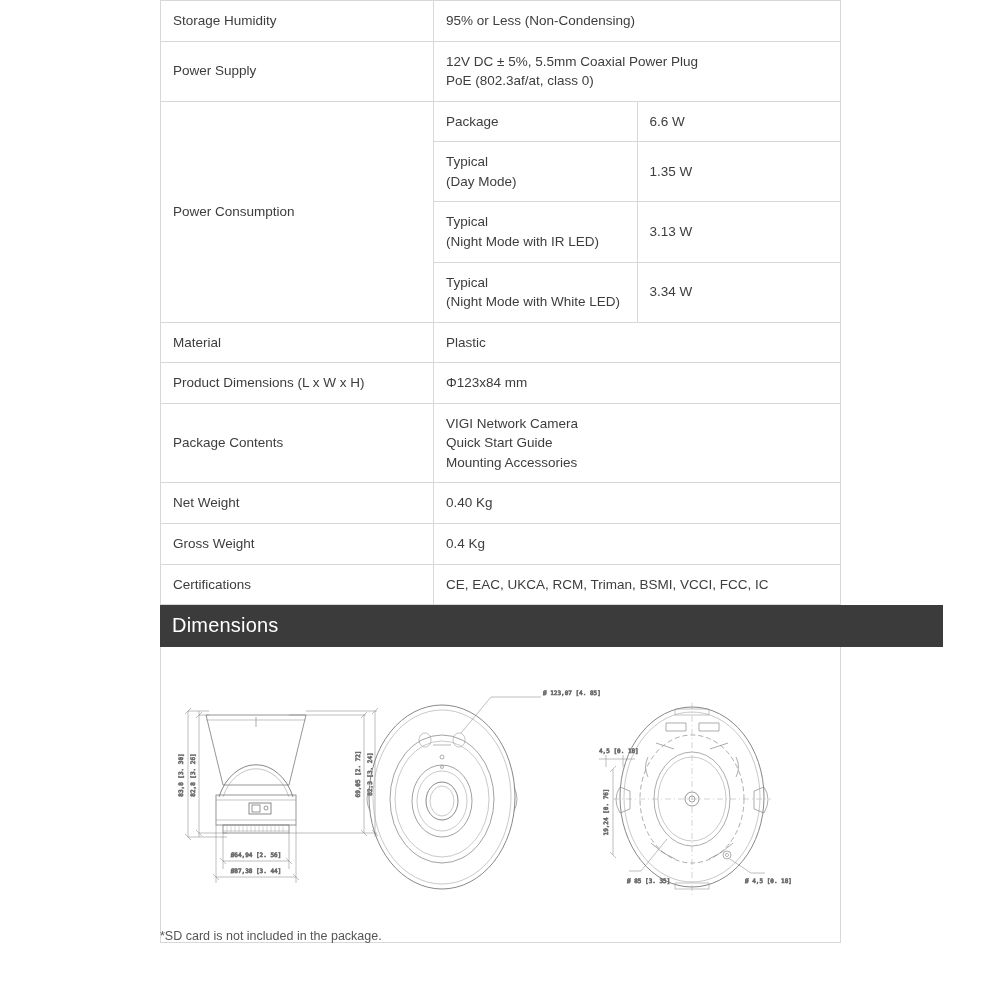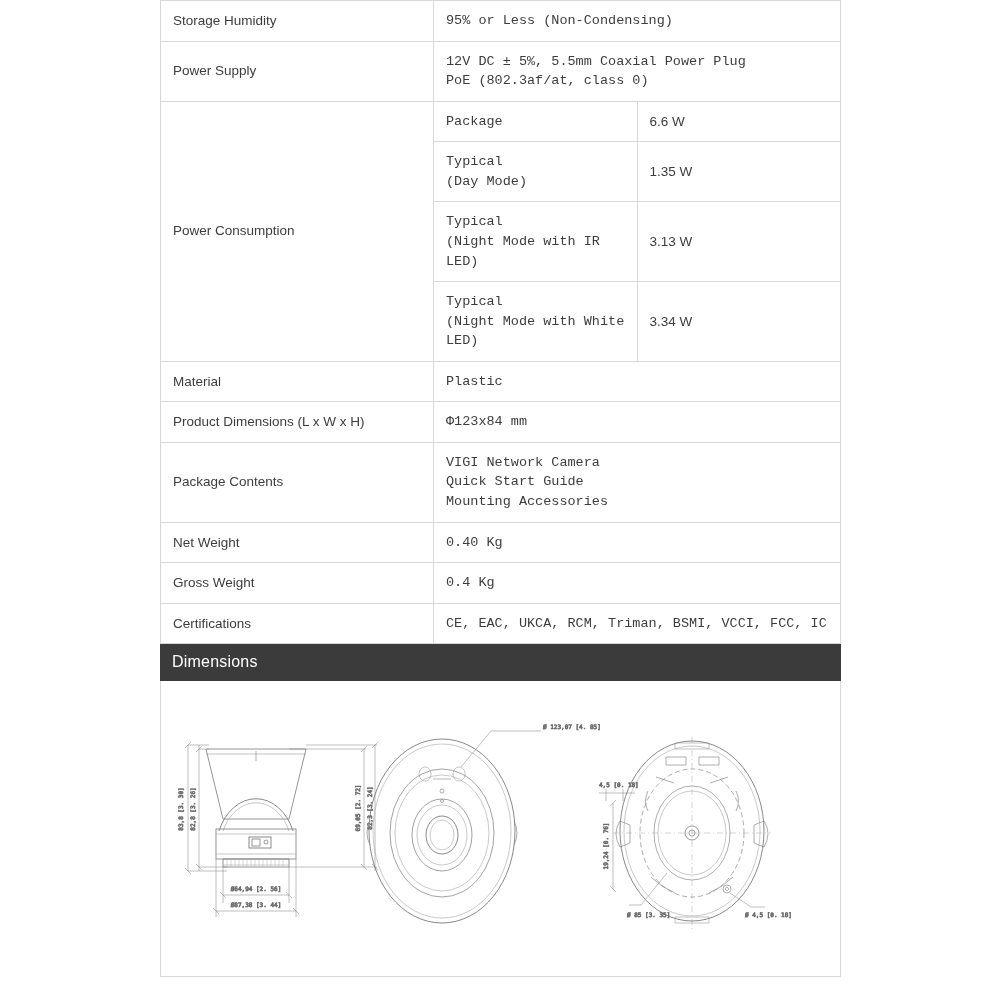--- a/index.html
+++ b/index.html
@@ -35,28 +35,27 @@
     vertical-align: middle;
   }
   td.label {
     width: 248px;
   }
   td.sub {
     width: 218px;
   }
   .nowrapline {
     white-space: pre-line;
-    font-family: Liberation Mono, monospace;
   }
   .section-header {
     background: #3b3b3b;
     color: #ffffff;
-    font-size: 16px;
+    font-size: 20px;
     padding: 9px 14px 10px 12px;
-    width: 681px;
+    width: 783px;
     box-sizing: border-box;
     letter-spacing: 0.2px;
   }
   .dim-box {
     border: 1px solid #d8d8d8;
     border-top: none;
     width: 681px;
     box-sizing: border-box;
     height: 296px;
     position: relative;
@@ -322,13 +321,14 @@
           </g>
           <text x="584" y="236" font-size="6" text-anchor="start">Ø 4,5  [0. 18]</text>
         </g>
       </g>
     </svg>
   </div>
 
 </div>
 
 <div class="footnotes">
+  <div>*SD card is not included in the package.</div>
 </div>
 
 </body></html>

